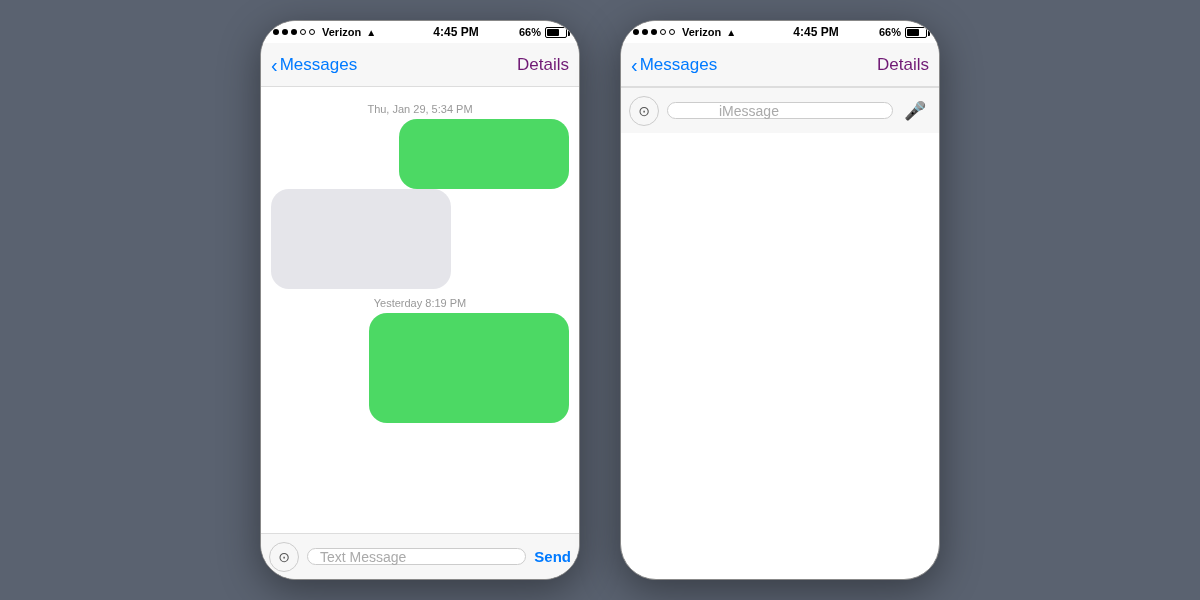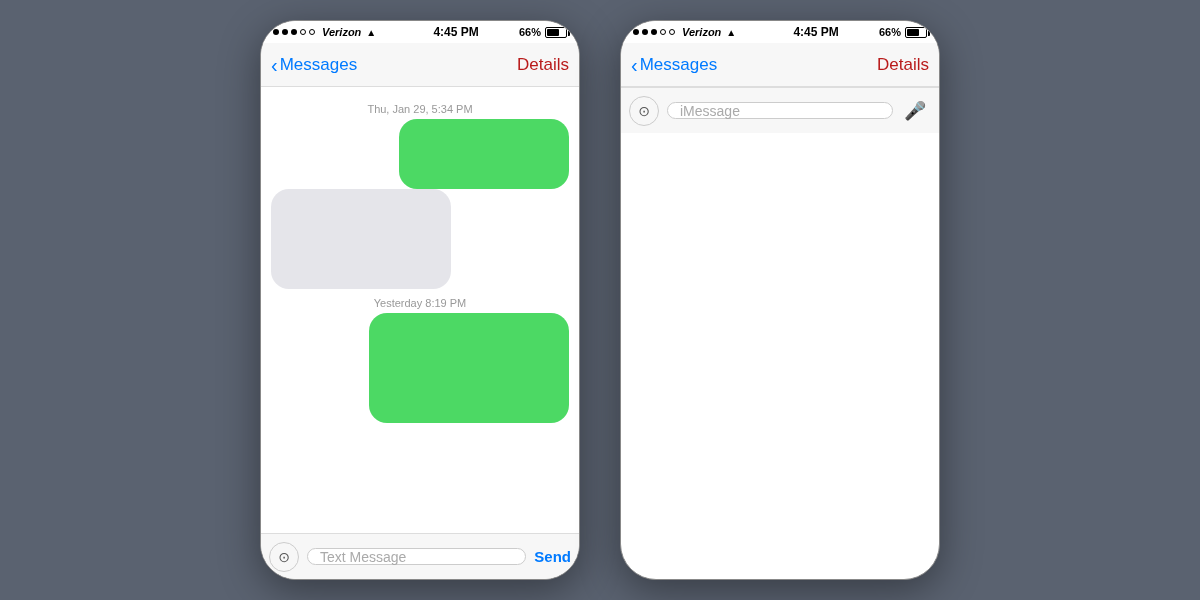--- a/index.html
+++ b/index.html
@@ -34,21 +34,20 @@
       padding: 0 12px;
       font-size: 11px;
       font-weight: 600;
       color: #000;
       flex-shrink: 0;
     }
     .status-left {
       display: flex;
       align-items: center;
       gap: 3px;
-      font-style: italic;
     }
     .signal-dot {
       width: 6px;
       height: 6px;
       border-radius: 50%;
       background: #000;
     }
     .signal-dot.empty {
       background: transparent;
       border: 1px solid #000;
@@ -109,21 +108,21 @@
       color: #007aff;
       font-size: 17px;
       gap: 2px;
       cursor: pointer;
     }
     .nav-chevron {
       font-size: 20px;
       line-height: 1;
     }
     .nav-details {
-      color: #b91c1c;
+      color: #701a75;
       font-size: 17px;
     }
     .messages-area {
       flex: 1;
       overflow-y: auto;
       background: #fff;
       padding: 8px 10px;
       display: flex;
       flex-direction: column;
     }
@@ -329,17 +328,17 @@
       <span class="nav-chevron">‹</span>
       <span>Messages</span>
     </div>
     <div class="nav-details">Details</div>
   </div>
 
 
   <div class="input-bar">
     <div class="camera-btn">⊙</div>
     <div class="text-input">
-      <span style="color:#aaa;font-size:14px;">iMessage</span>
+      <span style="color:#aaa;font-size:14px;margin-left:39px;">iMessage</span>
     </div>
     <div class="mic-btn">🎤</div>
   </div>
 </div>
 
 </body></html>

